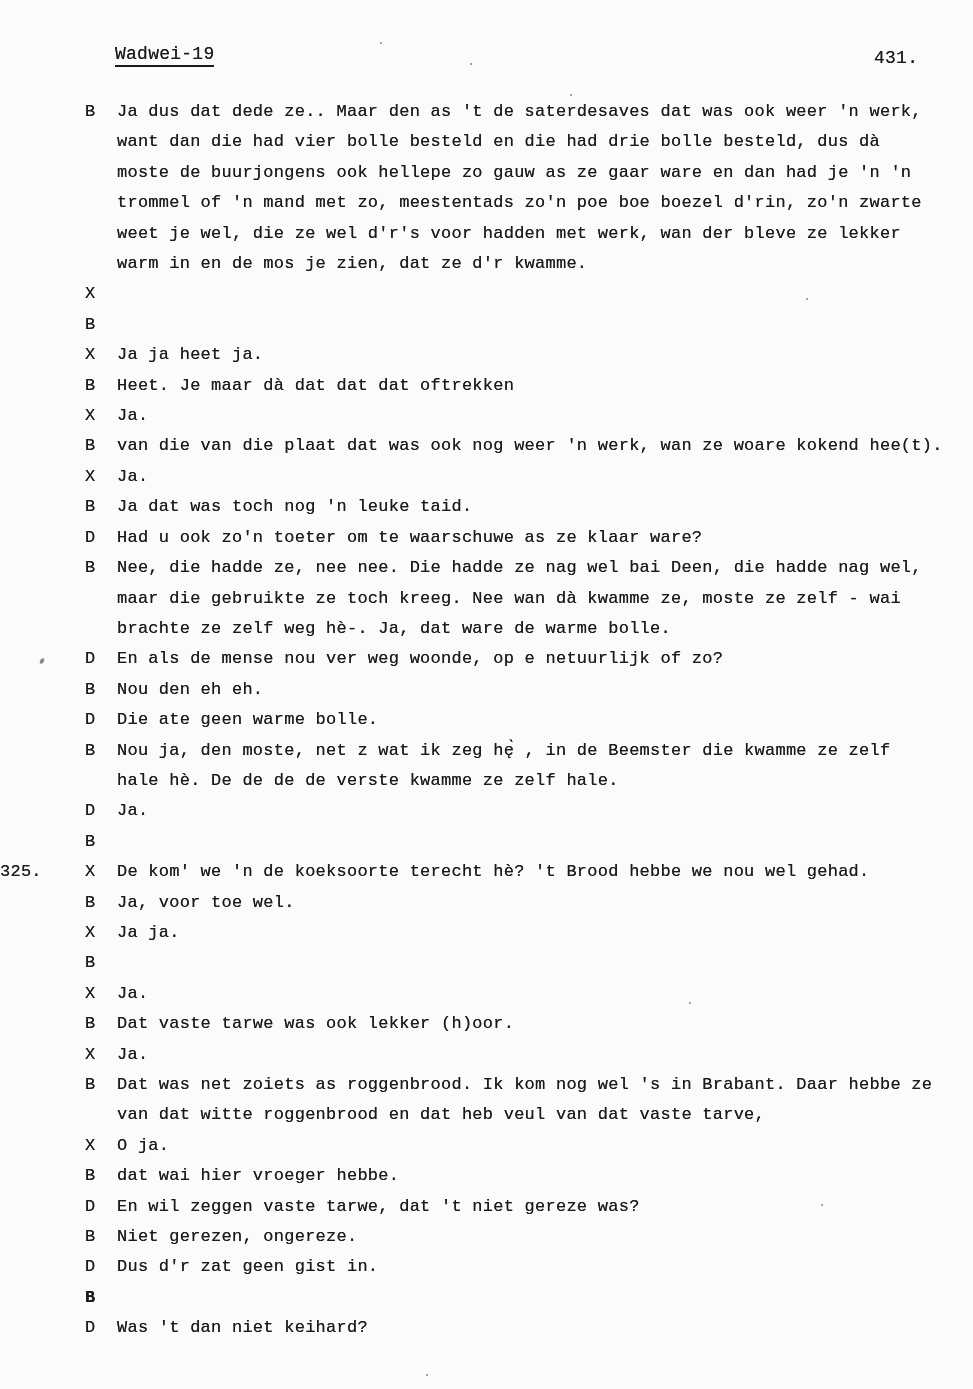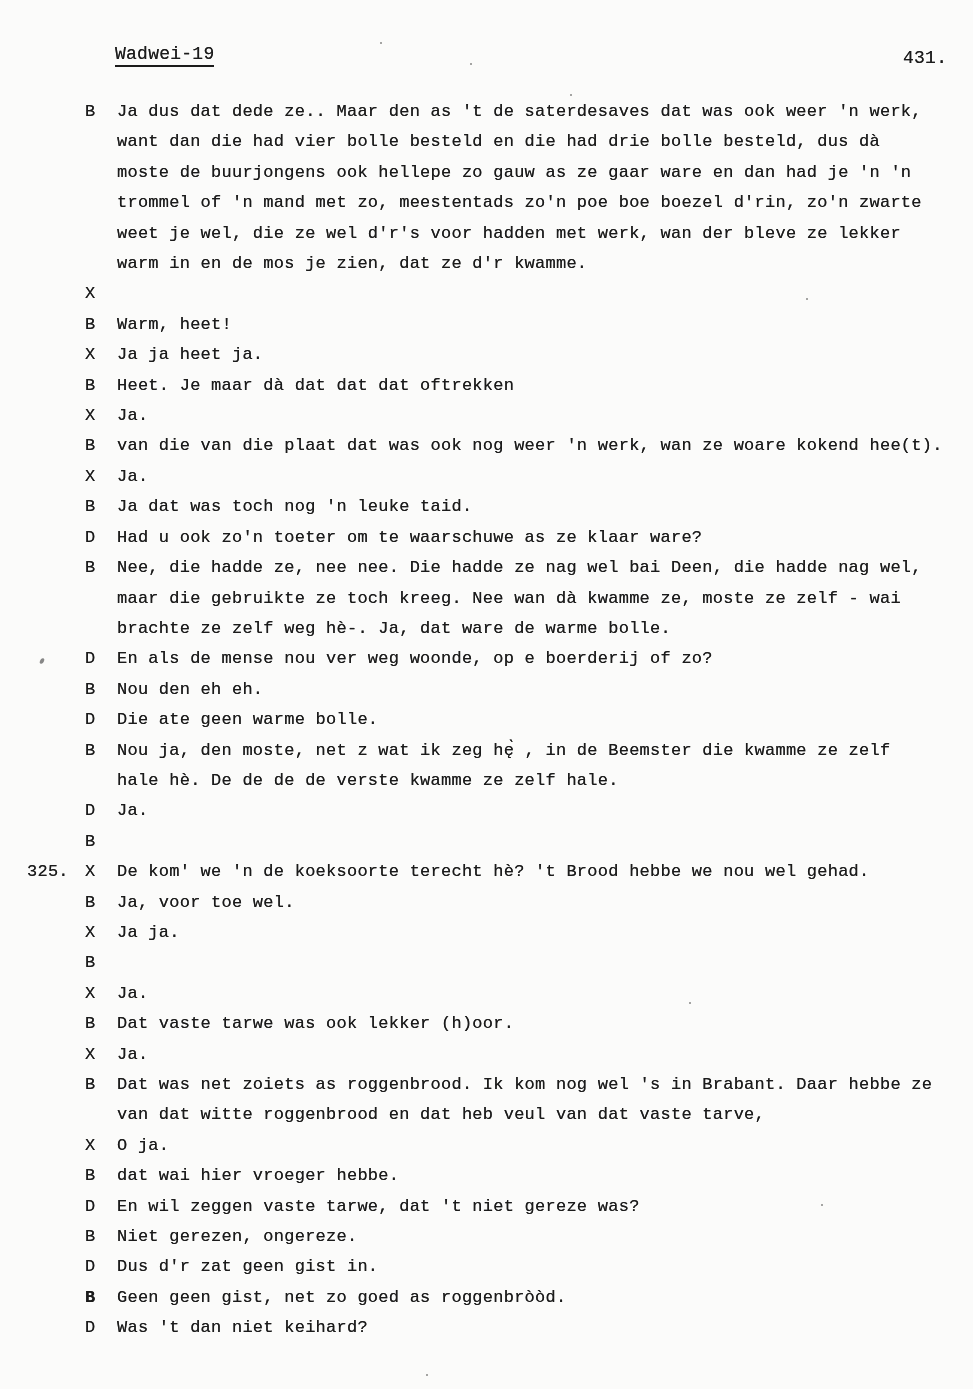--- a/index.html
+++ b/index.html
@@ -22,42 +22,41 @@
     left: 83px;
     font-size: 18px;
     letter-spacing: 0.25px;
     border-bottom: 2px solid #1b1b1b;
     padding-bottom: 1px;
     margin-left: 32px;
   }
   .page-number {
     position: absolute;
     top: 48px;
-    left: 903px;
+    left: 874px;
     font-size: 18px;
     letter-spacing: 0.25px;
     text-align: right;
   }
   .transcript {
     position: absolute;
     top: 97px;
     left: 0;
     right: 0;
     font-size: 17px;
     letter-spacing: 0.25px;
     line-height: 30.4px;
   }
   .trow {
     display: flex;
     align-items: flex-start;
   }
   .margin-cell {
     flex: none;
     width: 85px;
-    padding-left: 27px;
     box-sizing: border-box;
     white-space: nowrap;
   }
   .speaker-cell {
     flex: none;
     width: 32px;
   }
   .speaker-cell.bold {
     font-weight: bold;
   }
@@ -95,23 +94,20 @@
   </div>
 
   <div class="trow">
     <div class="margin-cell"></div>
     <div class="speaker-cell">X</div>
   </div>
 
   <div class="trow">
     <div class="margin-cell"></div>
     <div class="speaker-cell">B</div>
-    <div class="utterance-cell">
-        <div class="tline">Warm, heet!</div>
-      </div>
   </div>
 
   <div class="trow">
     <div class="margin-cell"></div>
     <div class="speaker-cell">X</div>
     <div class="utterance-cell">
         <div class="tline">Ja ja heet ja.</div>
       </div>
   </div>
 
@@ -170,21 +166,21 @@
         <div class="tline">Nee, die hadde ze, nee nee. Die hadde ze nag wel bai Deen, die hadde nag wel,</div>
         <div class="tline">maar die gebruikte ze toch kreeg. Nee wan dà kwamme ze, moste ze zelf - wai</div>
         <div class="tline">brachte ze zelf weg hè-. Ja, dat ware de warme bolle.</div>
       </div>
   </div>
 
   <div class="trow">
     <div class="margin-cell"></div>
     <div class="speaker-cell">D</div>
     <div class="utterance-cell">
-        <div class="tline">En als de mense nou ver weg woonde, op e boerderij of zo?</div>
+        <div class="tline">En als de mense nou ver weg woonde, op e netuurlijk of zo?</div>
       </div>
   </div>
 
   <div class="trow">
     <div class="margin-cell"></div>
     <div class="speaker-cell">B</div>
     <div class="utterance-cell">
         <div class="tline">Nou den eh eh.</div>
       </div>
   </div>
@@ -317,23 +313,20 @@
     <div class="margin-cell"></div>
     <div class="speaker-cell">D</div>
     <div class="utterance-cell">
         <div class="tline">Dus d'r zat geen gist in.</div>
       </div>
   </div>
 
   <div class="trow">
     <div class="margin-cell"></div>
     <div class="speaker-cell bold">B</div>
-    <div class="utterance-cell">
-        <div class="tline">Geen geen gist, net zo goed as roggenbròòd.</div>
-      </div>
   </div>
 
   <div class="trow">
     <div class="margin-cell"></div>
     <div class="speaker-cell">D</div>
     <div class="utterance-cell">
         <div class="tline">Was 't dan niet keihard?</div>
       </div>
   </div>
 </div>

